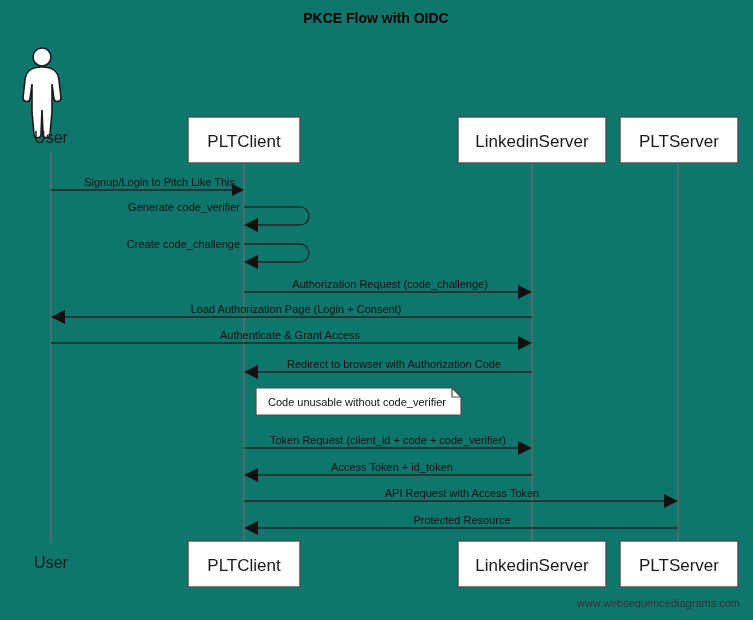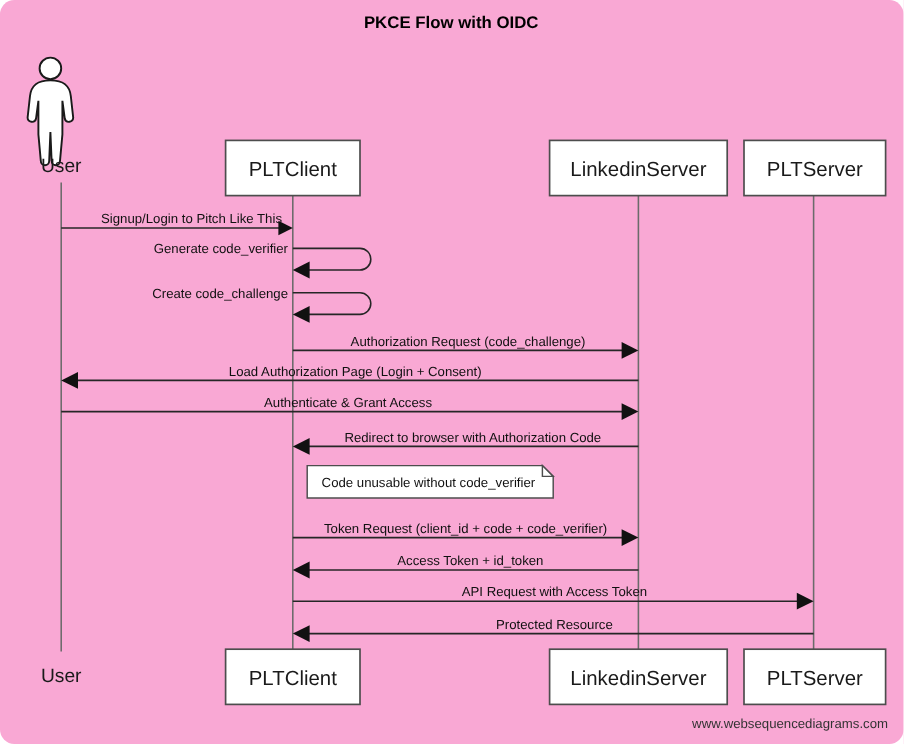--- a/index.html
+++ b/index.html
@@ -5,24 +5,23 @@
 <style>
   html, body {
     margin: 0;
     padding: 0;
     background: #ffffff;
   }
   #canvas {
     position: relative;
     width: 753px;
     height: 620px;
-    background: #f9a8d4;
+    background: #0f766e;
     font-family: "Liberation Sans", "DejaVu Sans", sans-serif;
     overflow: hidden;
-    border-radius: 12px;
   }
   #diagram-svg {
     position: absolute;
     left: 0;
     top: 0;
     width: 753px;
     height: 620px;
   }
   .diagram-title {
     font-size: 14px;

